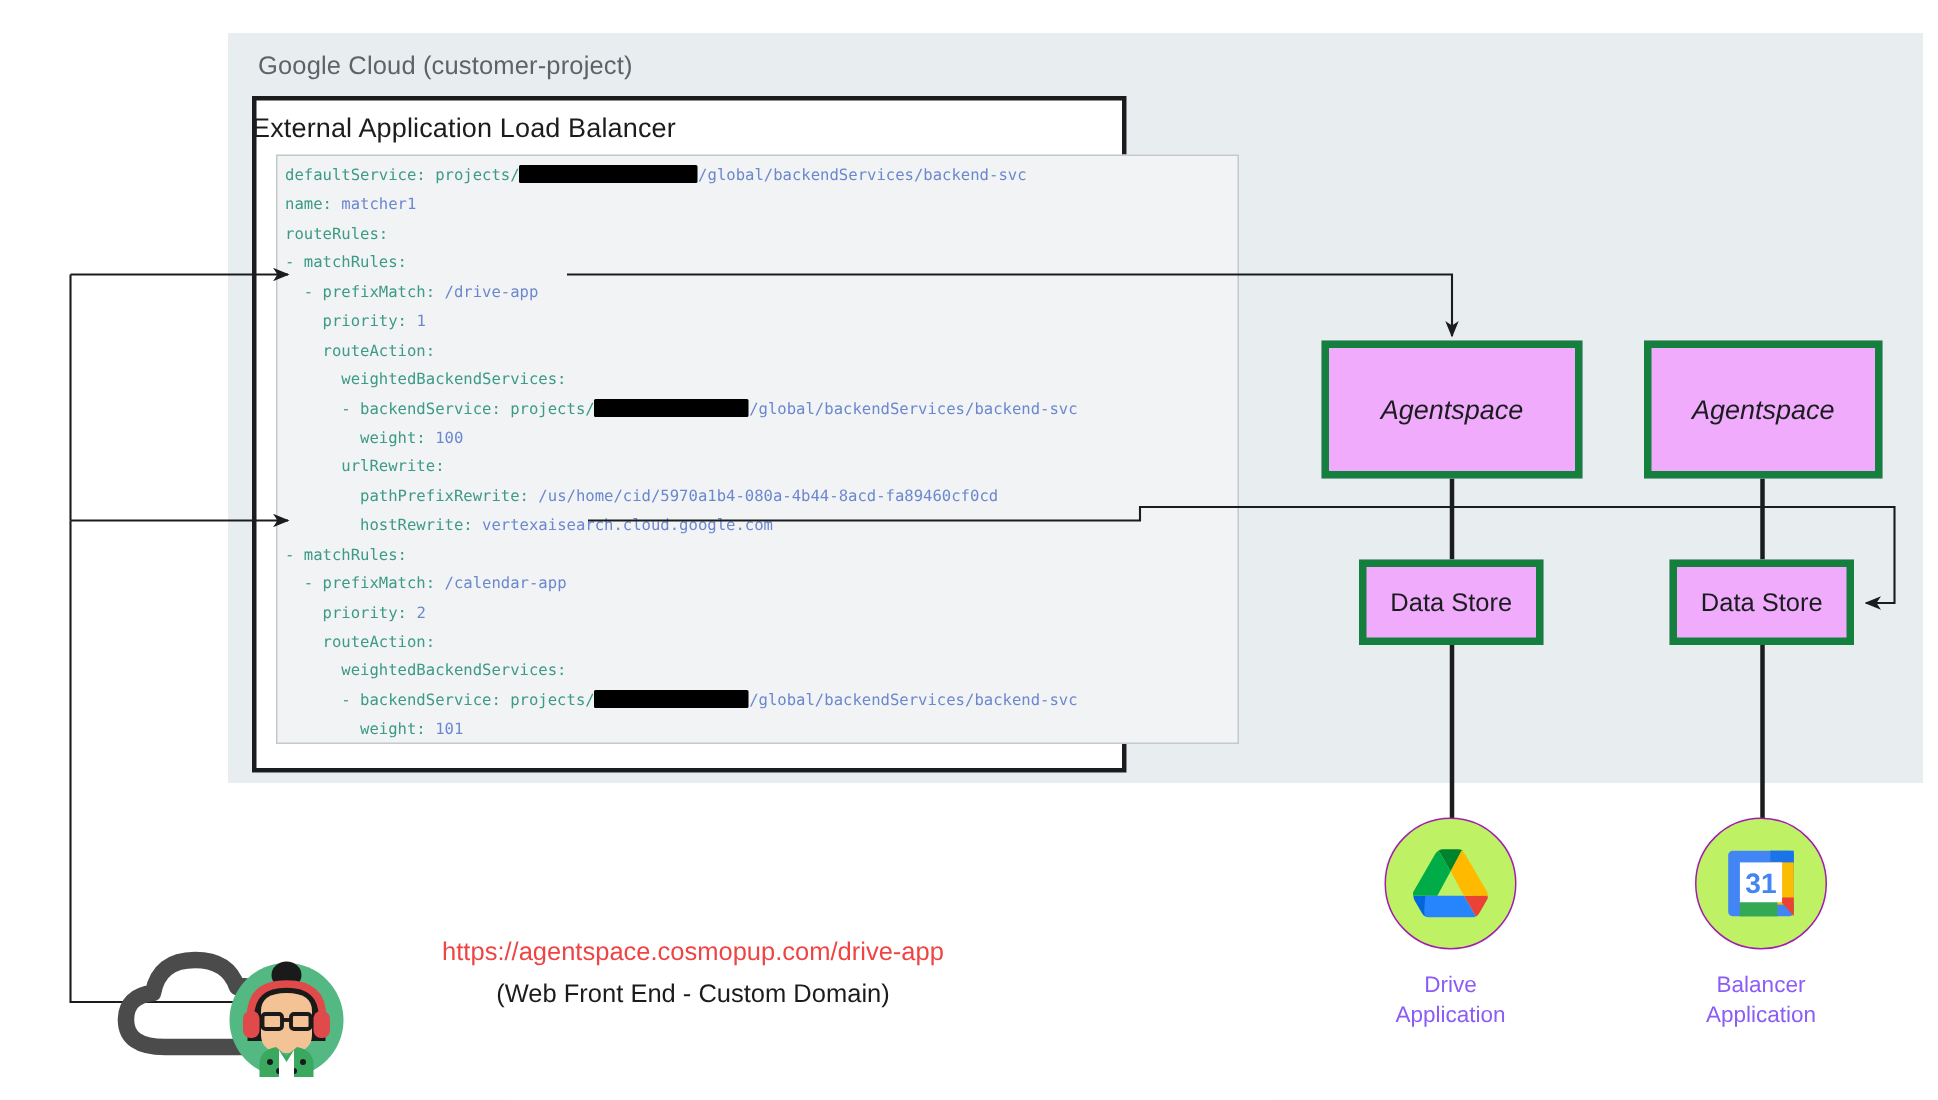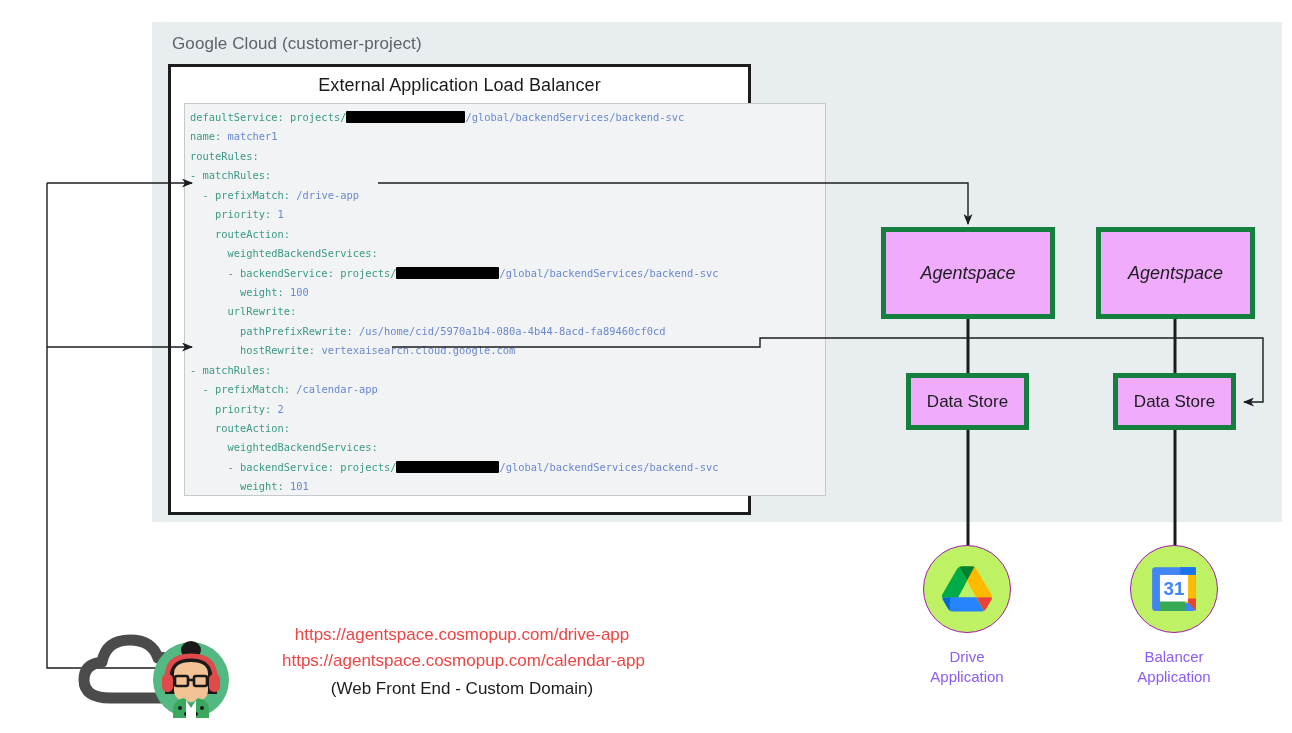--- a/index.html
+++ b/index.html
@@ -56,21 +56,21 @@
     height: 451px;
     background: #ffffff;
     border: 3px solid #1b1c1e;
     box-sizing: border-box;
   }
   .lb-title {
     position: absolute;
     left: 168px;
     top: 75px;
     width: 583px;
-    text-align: center;
+    text-align: left;
     font-size: 18px;
     color: #1b1c1e;
     letter-spacing: .1px;
   }
 
   
   .code-box {
     position: absolute;
     left: 184px;
     top: 103px;
@@ -291,17 +291,16 @@
       <circle cx="106" cy="90" r="2" fill="#1a1a1a"></circle>
       <circle cx="128" cy="90" r="2" fill="#1a1a1a"></circle>
       <circle cx="112" cy="96" r="2" fill="#1a1a1a"></circle>
       <circle cx="122" cy="96" r="2" fill="#1a1a1a"></circle>
       <path d="M112 82 L117 90 L122 82 L122 100 L112 100 Z" fill="#ffffff"></path>
     </svg>
   </div>
 
   <div class="urls">
     <div class="url-line">https://agentspace.cosmopup.com/drive-app</div>
-    <div class="url-line">https://agentspace.cosmopup.com/calendar-app</div>
     <div class="url-sub">(Web Front End - Custom Domain)</div>
   </div>
 
 </div>
 
 </body></html>

